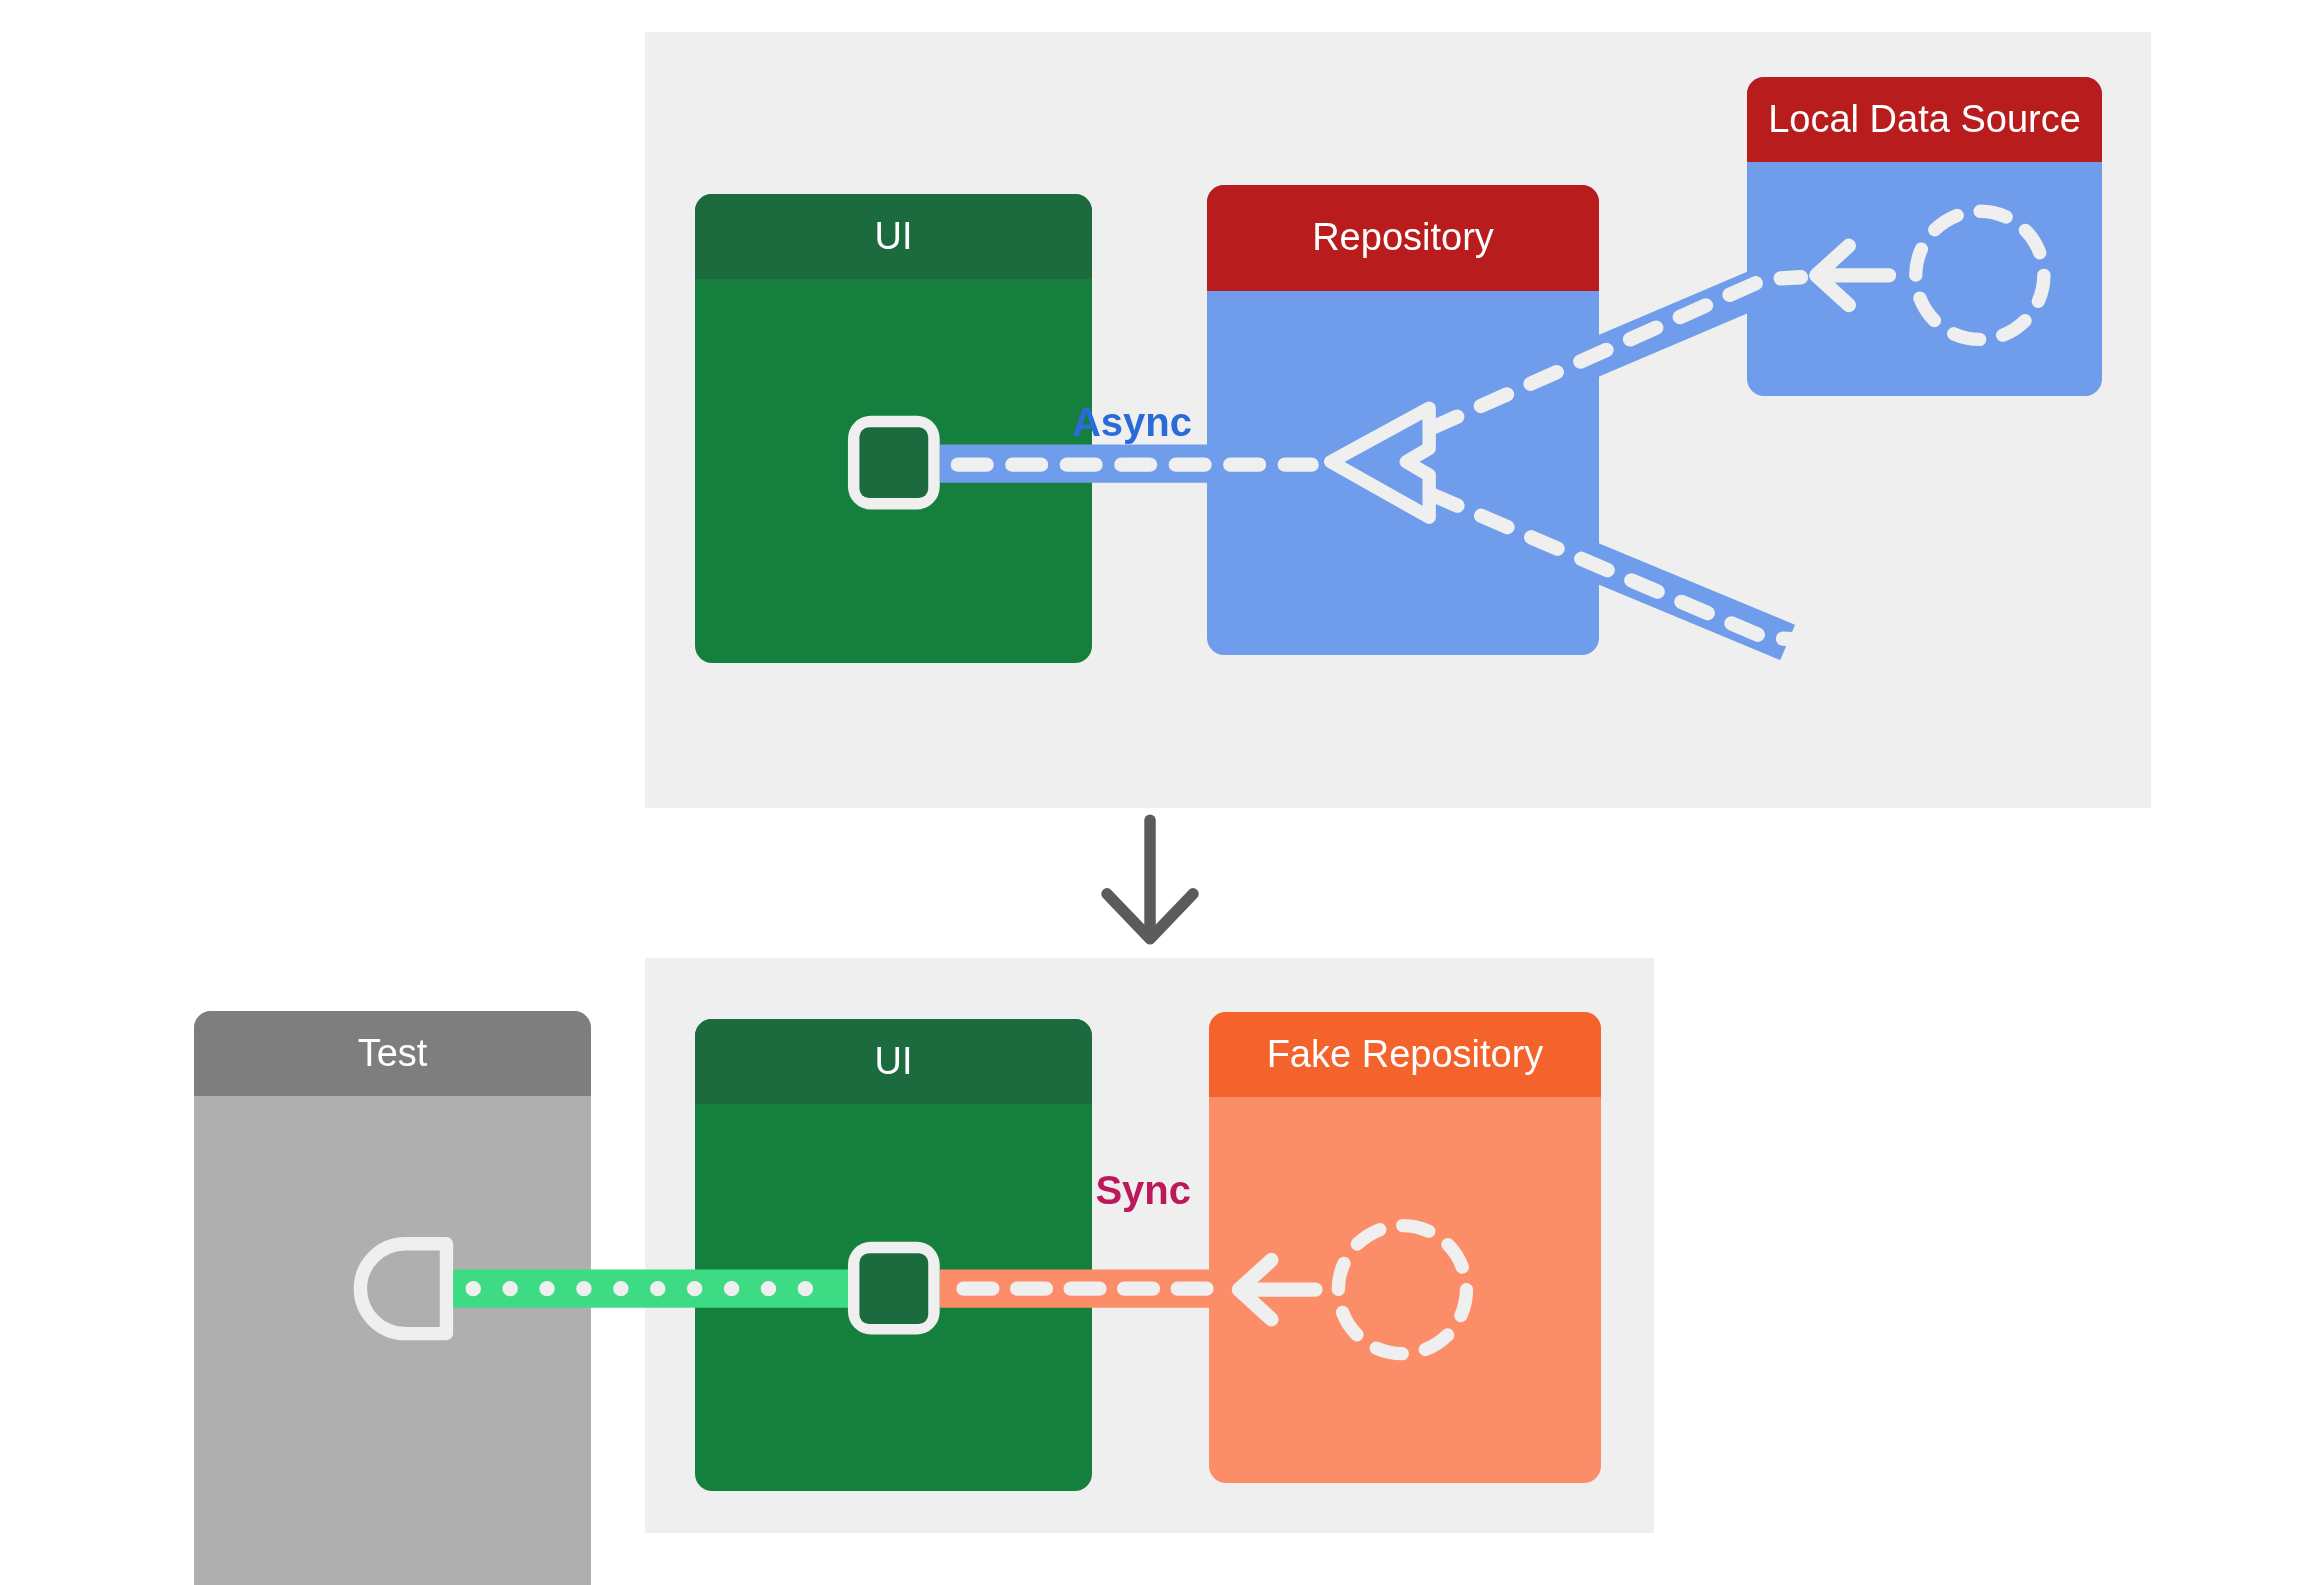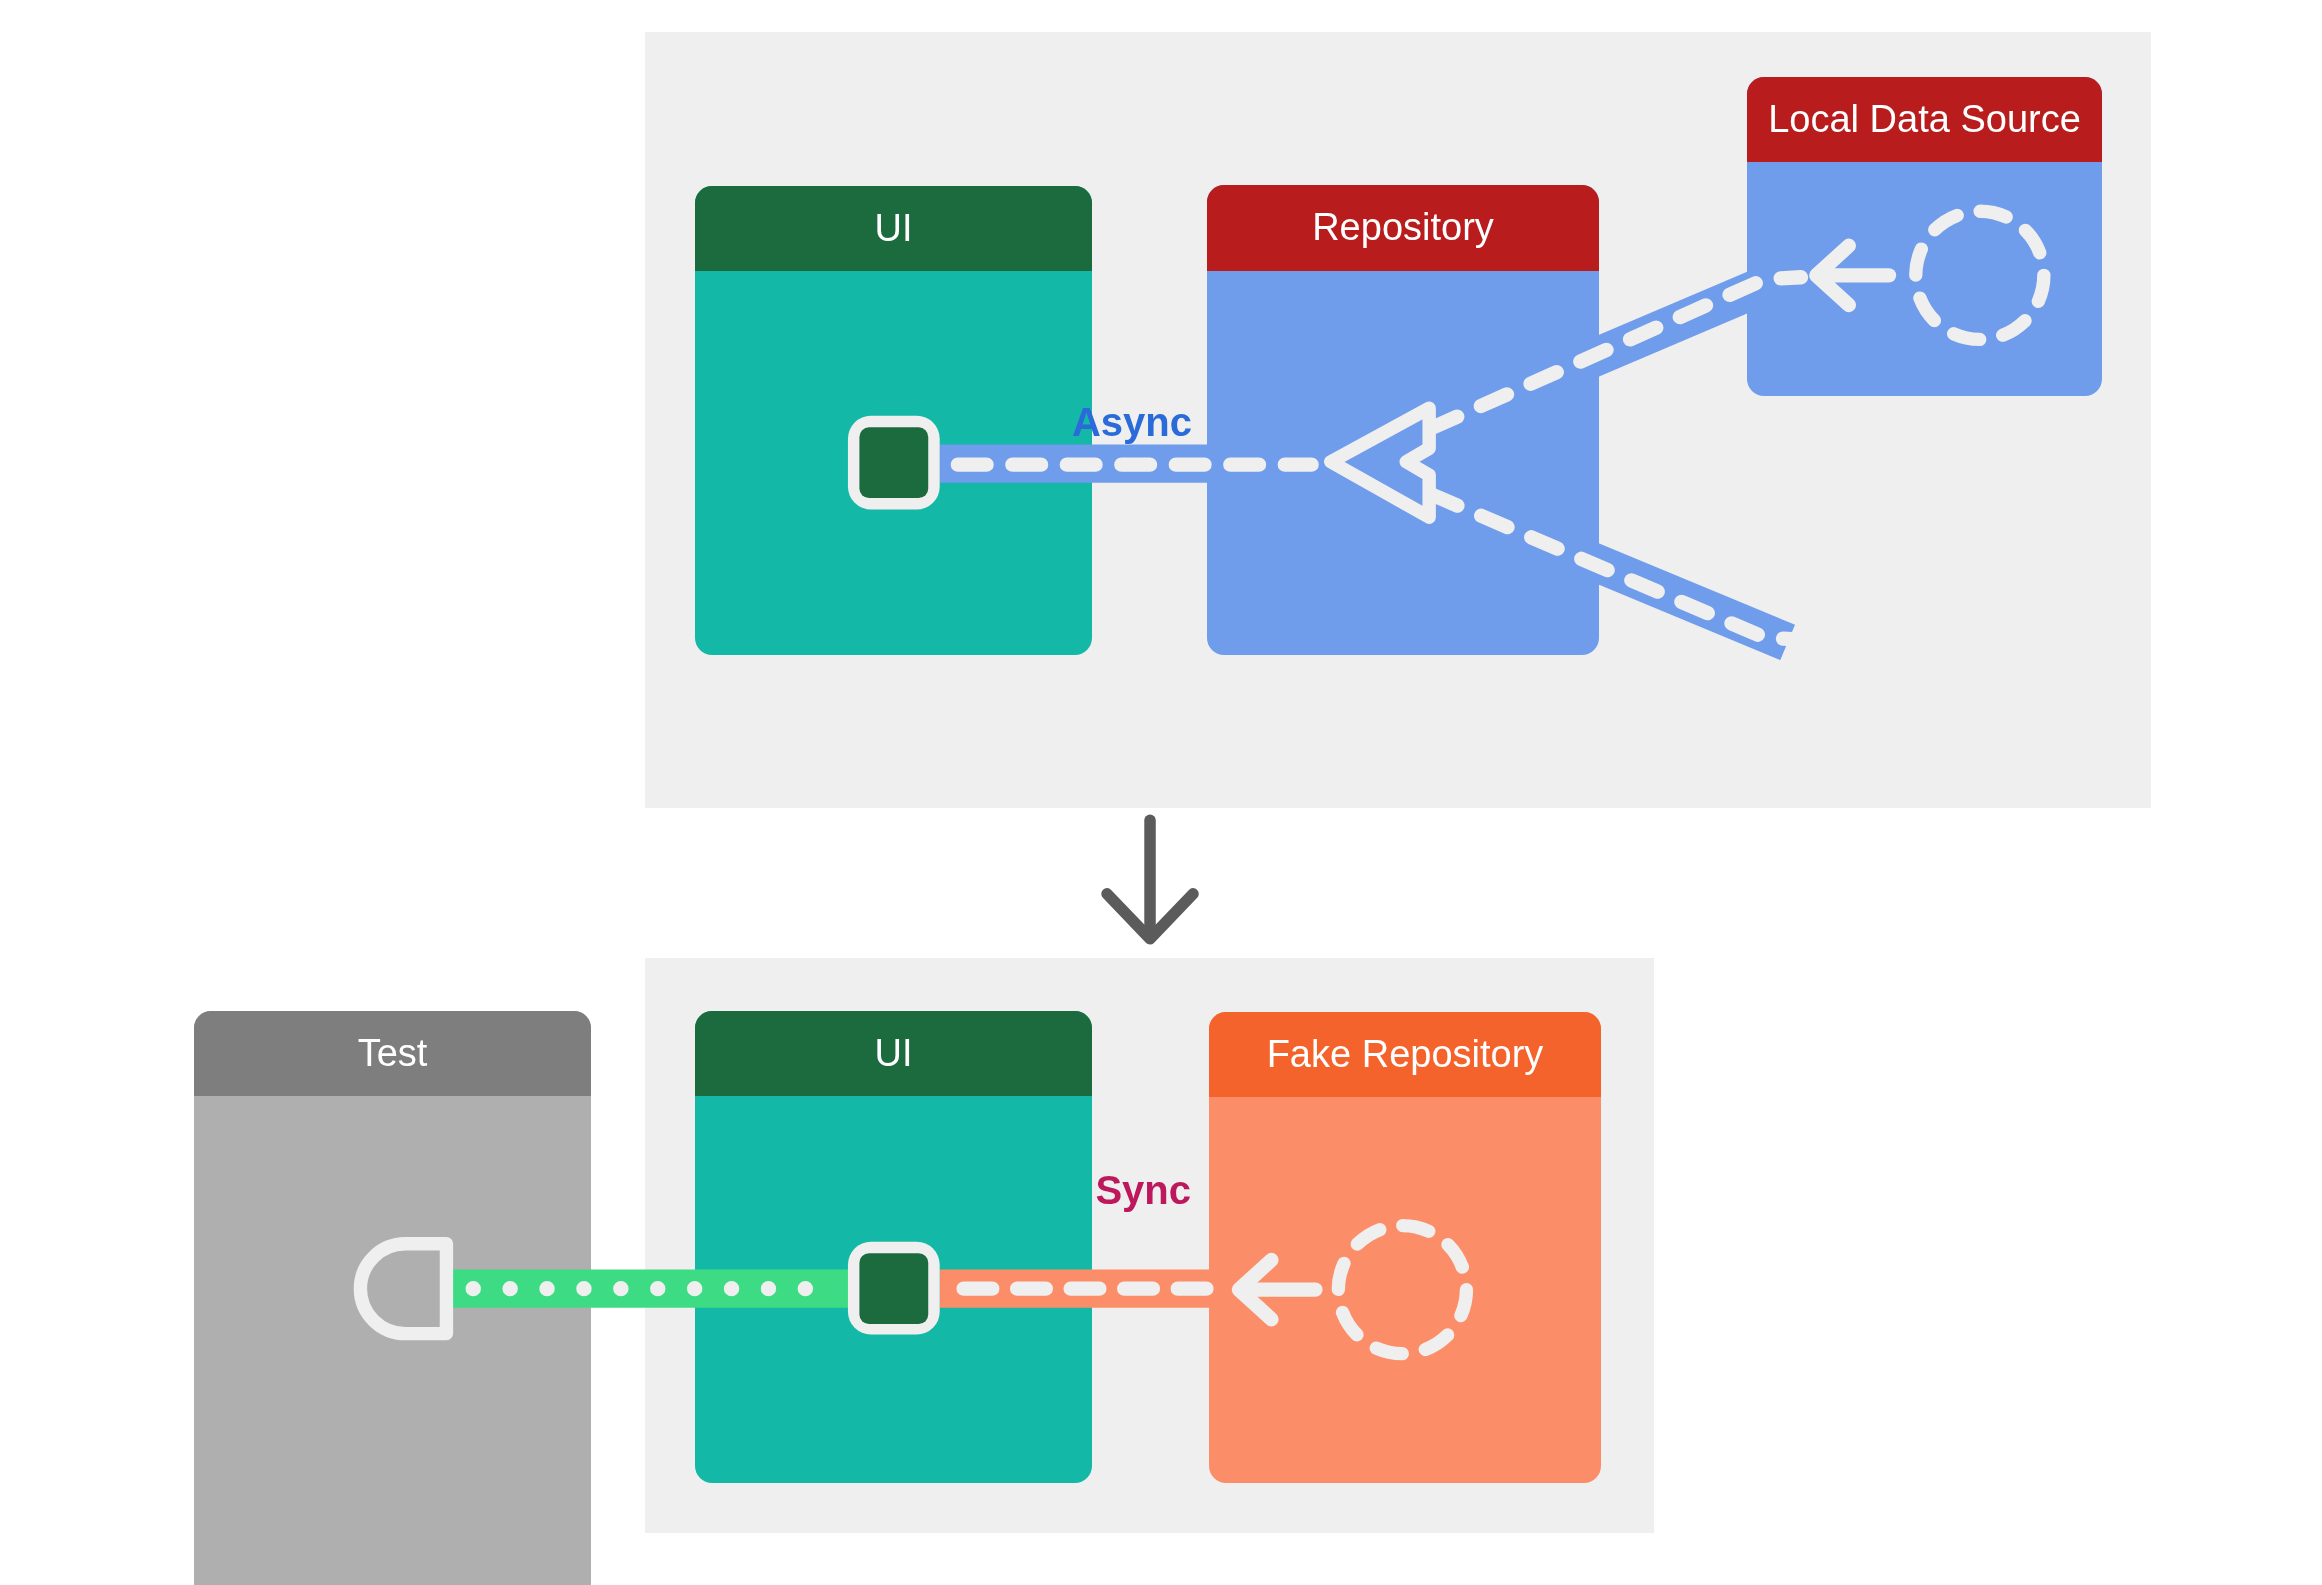--- a/index.html
+++ b/index.html
@@ -6,21 +6,21 @@
   .canvas {
     position:relative; width:2323px; height:1586px; background:#ffffff;
     font-family:"Liberation Sans", sans-serif; overflow:hidden;
   }
   .panel { position:absolute; background:#EFEFEF; }
   .box { position:absolute; border-radius:17px; }
   .box-header {
     border-radius:17px 17px 0 0; display:flex; align-items:center; justify-content:center;
     color:#ffffff; font-size:38px; line-height:1.15; text-align:center;
   }
-  .green-body  { background:#14b8a6; }
+  .green-body  { background:#15803d;margin-top:8px; }
   .green-head  { background:#1C6B3F; }
   .blue-body   { background:#6F9CEB; }
   .blue-head   { background:#b91c1c; }
   .orange-body { background:#FB8E68; }
   .orange-head { background:#F4632C; }
   .gray-body   { background:#AFAFAF; }
   .gray-head   { background:#7E7E7E; }
   .conn-label { position:absolute; font-weight:bold; font-size:40px; white-space:nowrap; }
   .async { color:#2A6BD9; right:1131px; top:400px; }
   .sync  { color:#be185d; right:1132px; top:1168px; }
@@ -34,21 +34,21 @@
   <div class="panel" style="left:645px; top:32px; width:1506px; height:776px;"></div>
   <div class="panel" style="left:645px; top:958px; width:1009px; height:575px;"></div>
 
   <div class="box green-body" style="left:695px; top:186px; width:397px; height:469px;">
     <div class="box-header green-head" style="height:85px;">
       <span>UI</span>
     </div>
   </div>
 
   <div class="box blue-body" style="left:1207px; top:185px; width:392px; height:470px;">
-    <div class="box-header blue-head" style="height:86px;">
+    <div class="box-header blue-head" style="height:106px;">
       <span>Repository</span>
     </div>
   </div>
 
   <div class="box blue-body" style="left:1747px; top:77px; width:355px; height:319px;">
     <div class="box-header blue-head" style="height:85px;">
       <span>Local Data Source</span>
     </div>
   </div>
 

